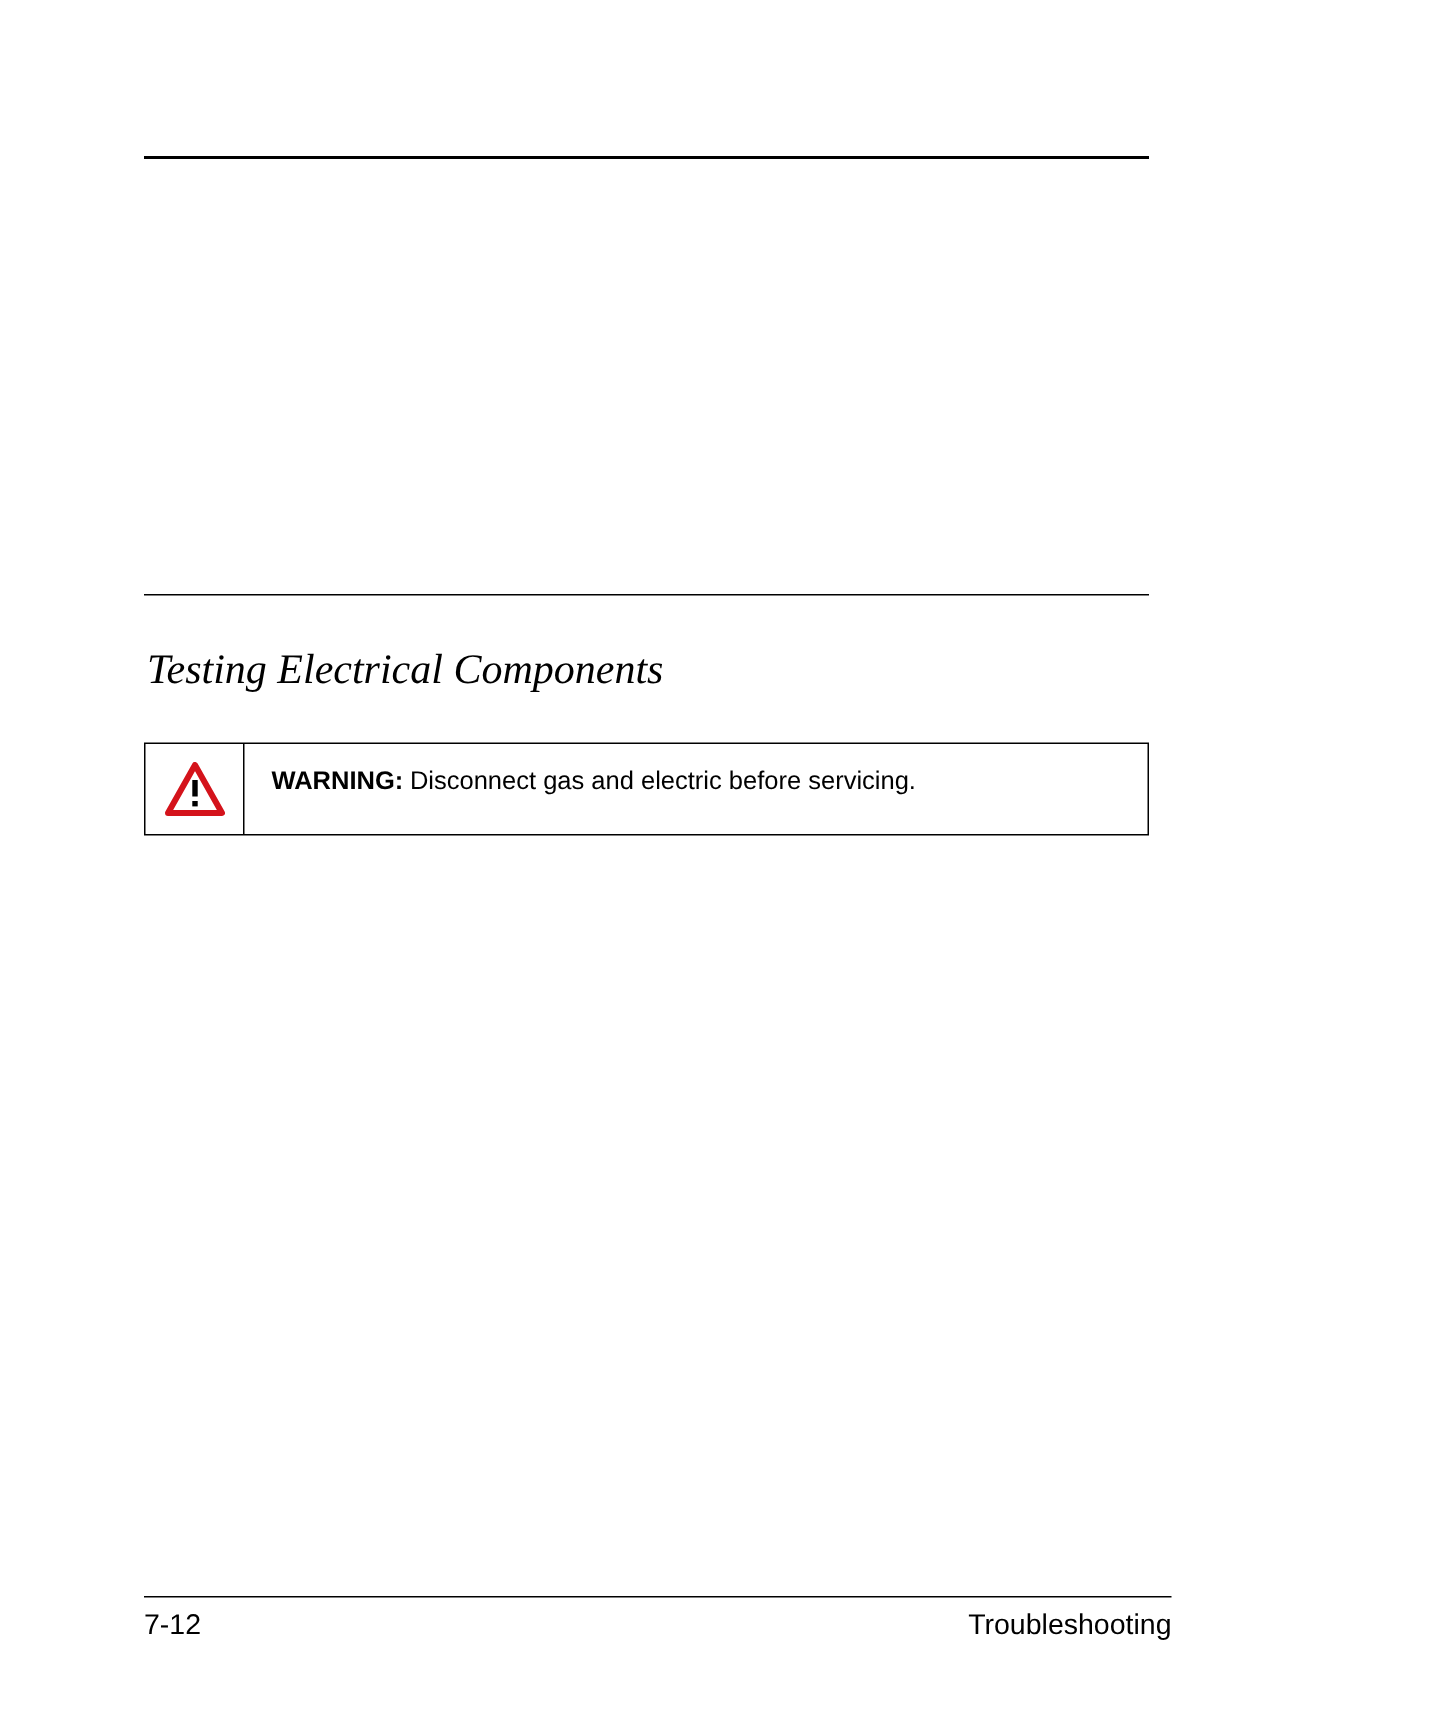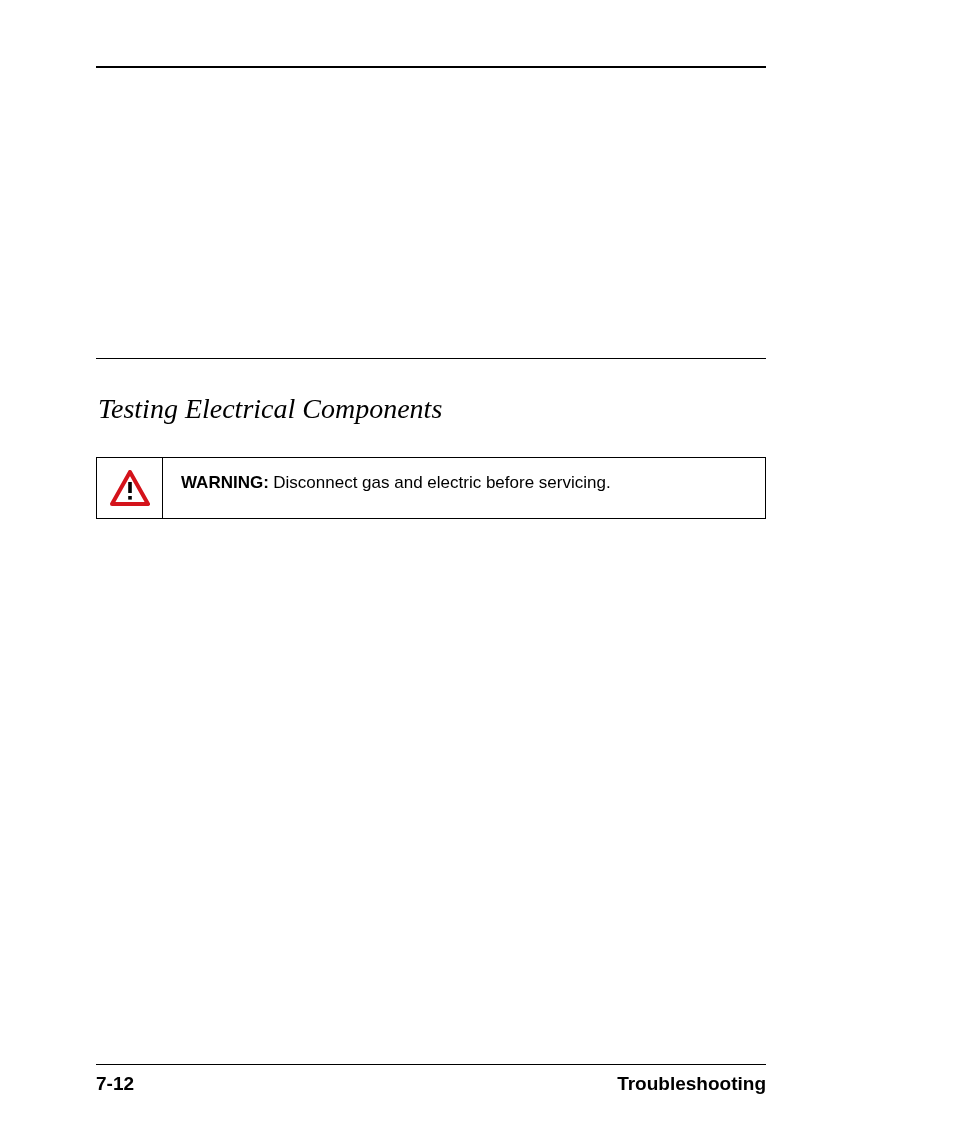--- a/index.html
+++ b/index.html
@@ -1,26 +1,26 @@
 <!DOCTYPE html>
 <html><head>
 <meta charset="utf-8">
 <style>
   * { box-sizing: border-box; margin: 0; padding: 0; }
   html, body { width: 954px; height: 1145px; background: #fff; font-family: Arial, Helvetica, sans-serif; color: #000; }
-  .page { position: relative; width: 862px; height: 1145px; padding: 66px 96px 50px 96px; }
+  .page { position: relative; width: 862px; height: 1145px; padding: 104px 96px 50px 96px; }
   .top-rule { border-top: 2px solid #000; width: 100%; height: 0; }
   .section-rule { border-top: 1.5px solid #000; width: 100%; height: 0; margin-top: 290px; }
   .section-title { font-family: "Times New Roman", Times, serif; font-style: italic; font-size: 28px; font-weight: 400; margin-top: 34px; margin-left: 2px; }
   .callout { display: flex; border: 1.5px solid #000; margin-top: 32px; }
   .callout-icon-cell { width: 66px; border-right: 1.5px solid #000; display: flex; align-items: center; justify-content: center; padding: 12px 0; }
   .callout-body { flex: 1; padding: 14px 18px 14px 18px; }
   .callout-heading { font-family: Arial, Helvetica, sans-serif; font-weight: 700; font-size: 17px; color: #000; margin-top: 44px; }
   .callout-text { font-family: Arial, Helvetica, sans-serif; font-size: 17px; color: #000; line-height: 1.35; }
-  .footer { position: absolute; left: 96px; right: 96px; bottom: 50px; font-weight: bold; }
+  .footer { position: absolute; left: 96px; right: 81px; bottom: 50px; }
   .footer-rule { border-top: 1.5px solid #000; width: 100%; height: 0; margin-bottom: 8px; }
   .footer-row { display: flex; justify-content: space-between; font-family: Arial, Helvetica, sans-serif; font-size: 19px; }
   svg.warn { display: block; }
 </style>
 </head>
 <body>
 
 <div class="page">
   <div class="top-rule"></div>
 

